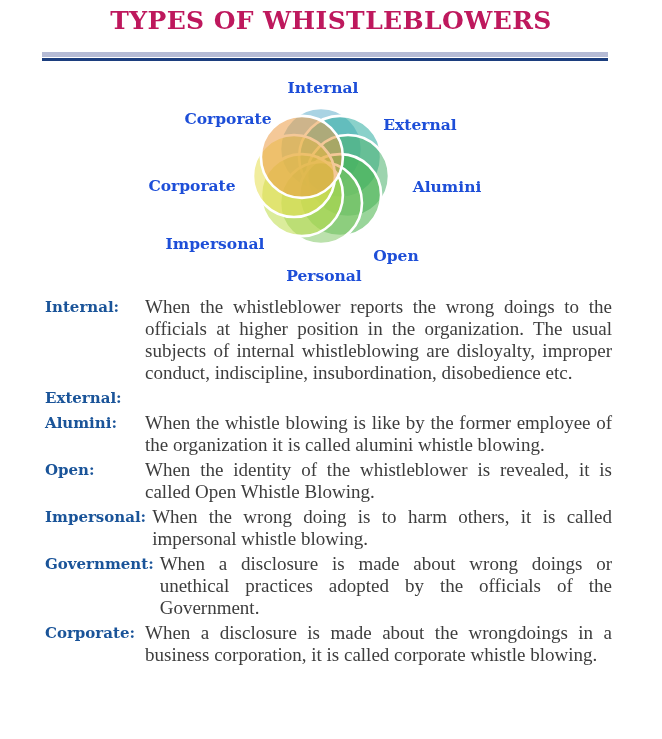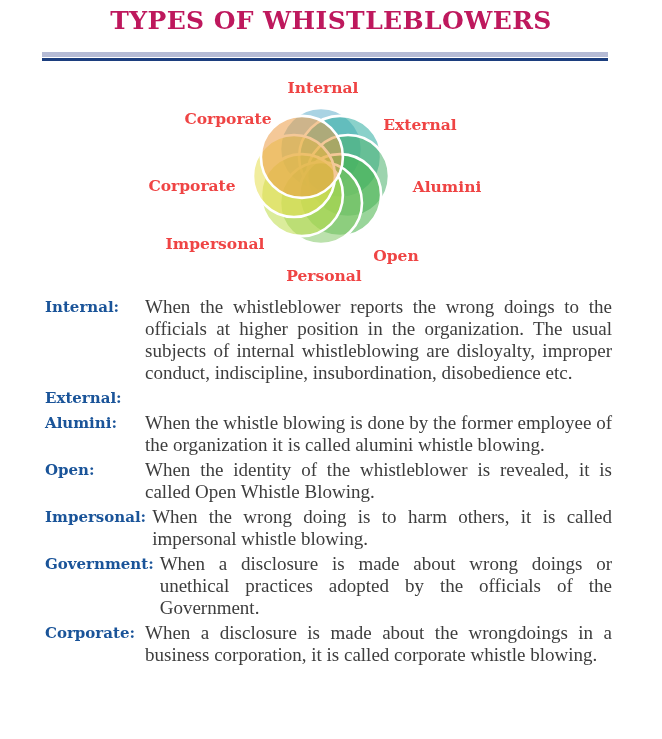--- a/index.html
+++ b/index.html
@@ -22,21 +22,21 @@
     background:#b5bbd5;
   }
   .divider-dark{
     position:absolute;left:42px;top:58px;width:566px;height:3px;
     background:#1c3e7e;
   }
   .flower-svg{position:absolute;left:221px;top:91px;}
   .lbl{
     position:absolute;transform:translate(-50%,-50%);
     font-family:"DejaVu Serif",serif;font-weight:bold;
-    font-size:15.5px;color:#ef4444;white-space:nowrap;
+    font-size:15.5px;color:#1d4ed8;white-space:nowrap;
   }
   .lbl-internal{left:323px;top:87px}
   .lbl-external{left:420px;top:124px}
   .lbl-alumini{left:447px;top:186px}
   .lbl-open{left:396px;top:255px}
   .lbl-personal{left:324px;top:275px}
   .lbl-impersonal{left:215px;top:243px}
   .lbl-government{left:192px;top:185px}
   .lbl-corporate{left:228px;top:118px}
   .definitions{
@@ -88,21 +88,21 @@
   <div class="definitions">
     <div class="def-row">
       <span class="def-term">Internal:</span>
       <span class="def-text">When the whistleblower reports the wrong doings to the officials at higher position in the organization. The usual subjects of internal whistleblowing are disloyalty, improper conduct, indiscipline, insubordination, disobedience etc.</span>
     </div>
     <div class="def-row">
       <span class="def-term">External:</span>
     </div>
     <div class="def-row">
       <span class="def-term">Alumini:</span>
-      <span class="def-text">When the whistle blowing is done by the former employee of the organization it is called alumini whistle blowing.</span>
+      <span class="def-text">When the whistle blowing is like by the former employee of the organization it is called alumini whistle blowing.</span>
     </div>
     <div class="def-row">
       <span class="def-term">Open:</span>
       <span class="def-text">When the identity of the whistleblower is revealed, it is called Open Whistle Blowing.</span>
     </div>
     <div class="def-row">
       <span class="def-term">Impersonal:</span>
       <span class="def-text">When the wrong doing is to harm others, it is called impersonal whistle blowing.</span>
     </div>
     <div class="def-row">

